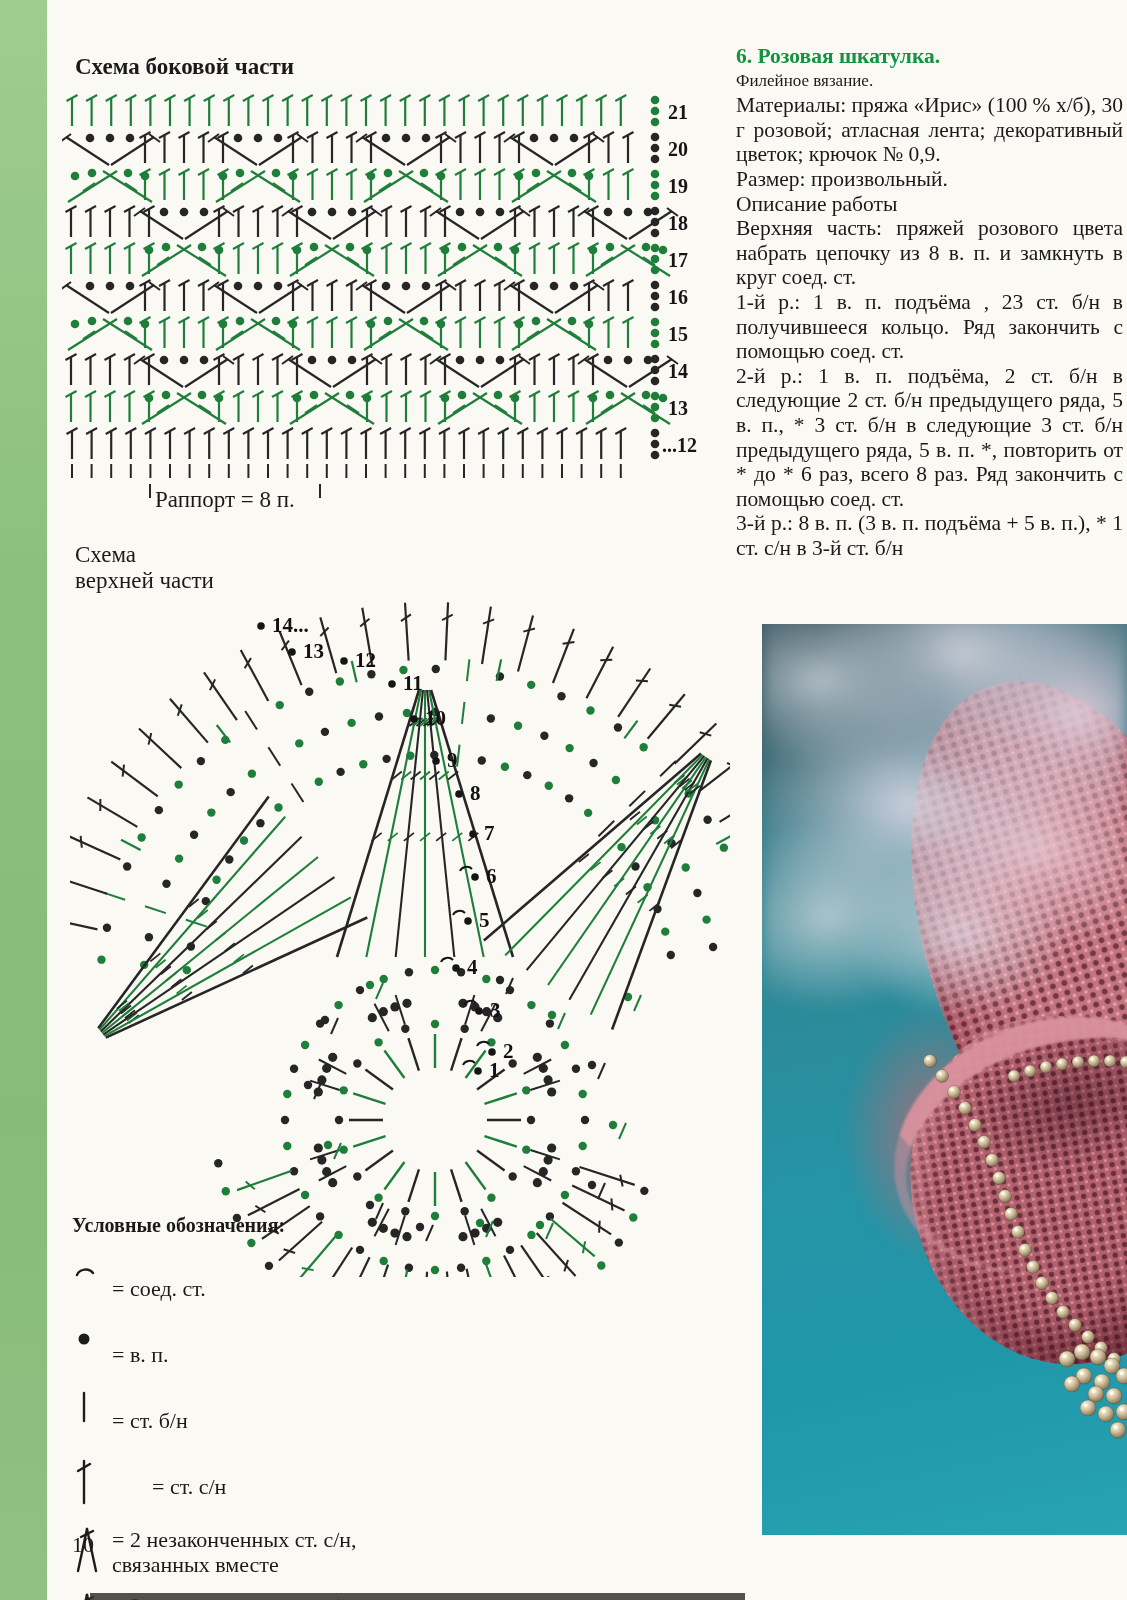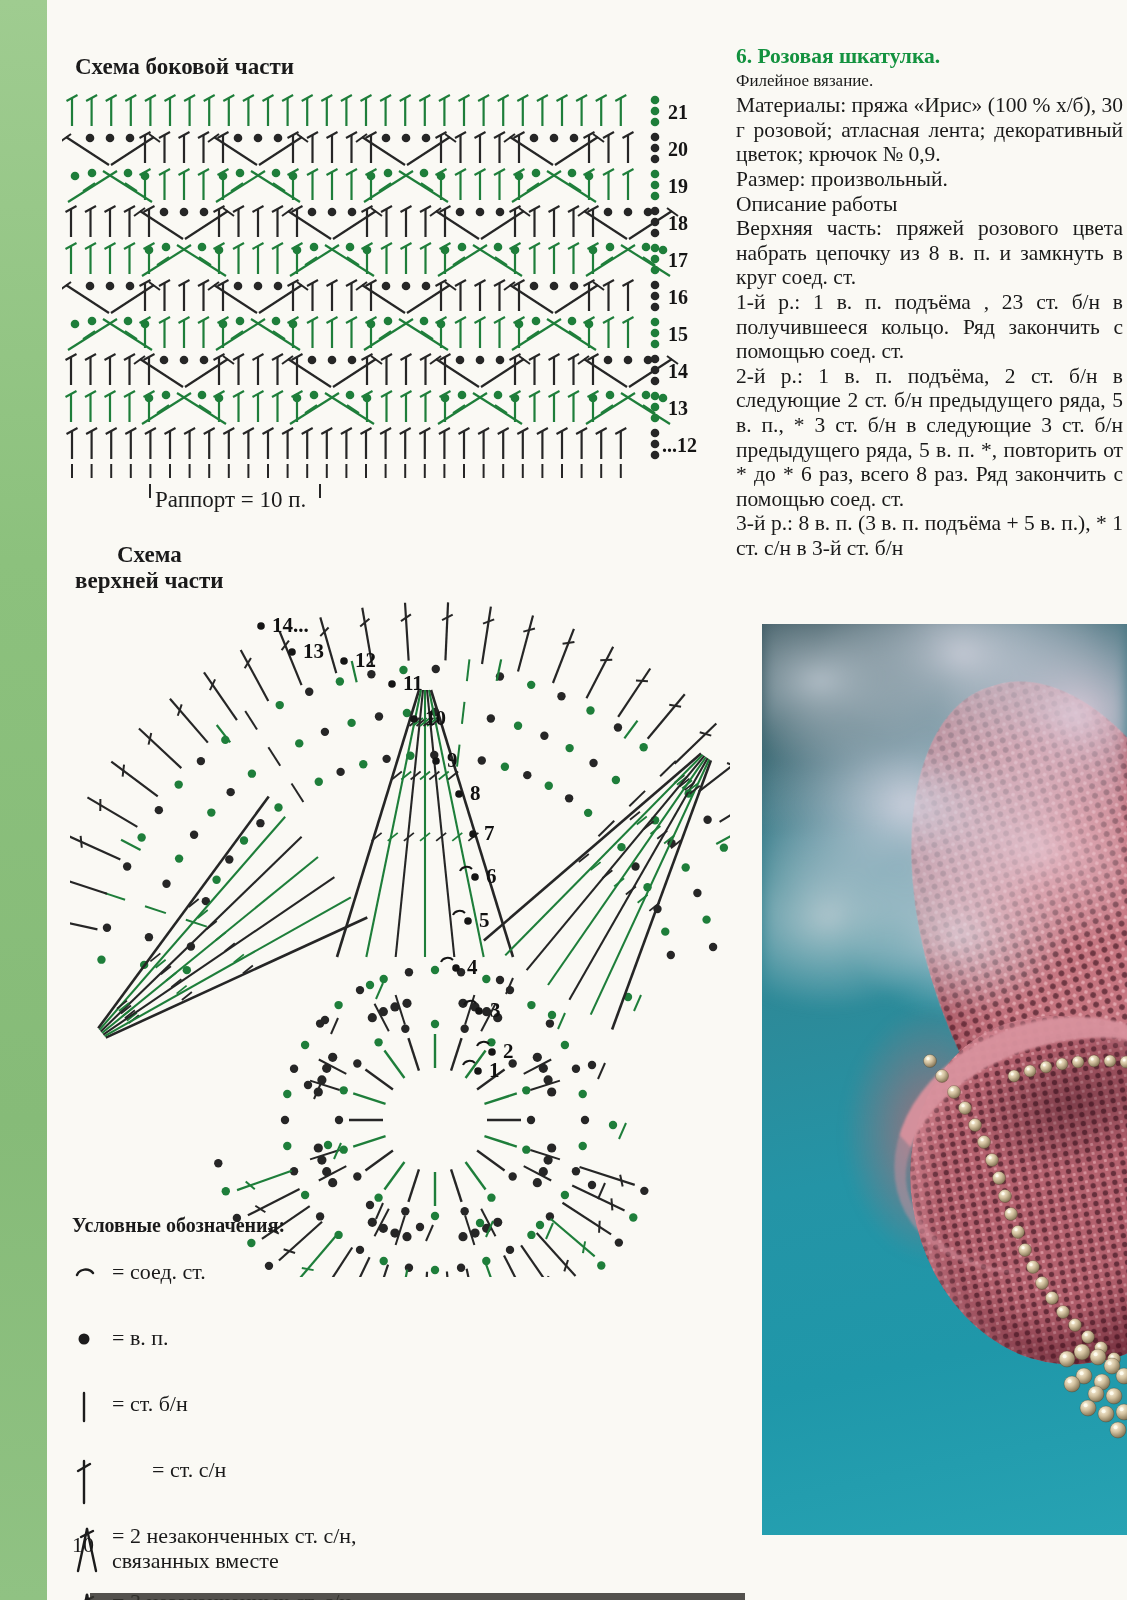--- a/index.html
+++ b/index.html
@@ -3,28 +3,28 @@
 <meta charset="utf-8">
 <style>
   html,body{margin:0;padding:0;}
   body{width:1127px;height:1600px;position:relative;overflow:hidden;
        background:#faf9f4;font-family:"Liberation Serif",serif;color:#1a1a1a;}
   .green-strip{position:absolute;left:0;top:0;width:47px;height:1600px;
        background:linear-gradient(180deg,#9fcc90 0%,#8cc17d 35%,#86bb78 70%,#90c283 100%);}
   .scan-bar{position:absolute;left:90px;top:1593px;width:655px;height:7px;background:#35342f;opacity:.85;}
 
   .chart-title{position:absolute;left:75px;top:46px;font-size:23px;font-weight:bold;margin-top:8px;}
-  .chart-title2{position:absolute;left:75px;top:542px;font-size:23px;font-weight:bold;line-height:26px;white-space:pre-line;text-align:center;}
+  .chart-title2{position:absolute;left:75px;top:542px;font-size:23px;font-weight:normal;line-height:26px;white-space:pre-line;}
   #side-chart{position:absolute;left:62px;top:86px;}
   .rapport{position:absolute;left:155px;top:487px;font-size:23px;}
   #round-chart{position:absolute;left:70px;top:565px;}
 
   .legend{position:absolute;left:72px;top:1214px;width:420px;}
   .legend-title{font-size:20px;font-weight:bold;margin-bottom:20px;}
-  .legend-item{display:flex;align-items:flex-start;margin-bottom:6px;}
+  .legend-item{display:flex;align-items:center;margin-bottom:6px;}
   .legend-item .sym{width:40px;flex:0 0 40px;}
   .legend-item .txt{font-size:22px;line-height:25px;padding-top:2px;}
 
   .page-number{position:absolute;left:72px;top:1532px;font-size:22px;}
 
   .article{position:absolute;left:736px;top:44px;width:387px;}
   .article .a-title{color:#13923f;font-weight:bold;font-size:21.5px;line-height:24.6px;}
   .article .a-sub{font-weight:normal;font-size:17px;line-height:24.6px;}
   .article p.para{margin:0;font-size:21.5px;line-height:24.6px;text-align:justify;}
   .article p.para b{font-weight:normal;}
@@ -798,21 +798,21 @@
     <line x1="441.20000000000016" y1="378" x2="441.20000000000016" y2="392" stroke="#262626" stroke-width="2"></line>
     <line x1="460.8000000000002" y1="378" x2="460.8000000000002" y2="392" stroke="#262626" stroke-width="2"></line>
     <line x1="480.4000000000002" y1="378" x2="480.4000000000002" y2="392" stroke="#262626" stroke-width="2"></line>
     <line x1="500.0000000000002" y1="378" x2="500.0000000000002" y2="392" stroke="#262626" stroke-width="2"></line>
     <line x1="519.6000000000003" y1="378" x2="519.6000000000003" y2="392" stroke="#262626" stroke-width="2"></line>
     <line x1="539.2000000000003" y1="378" x2="539.2000000000003" y2="392" stroke="#262626" stroke-width="2"></line>
     <line x1="558.8000000000003" y1="378" x2="558.8000000000003" y2="392" stroke="#262626" stroke-width="2"></line>
     <line x1="88" y1="398" x2="88" y2="412" stroke="#262626" stroke-width="2"></line>
     <line x1="258" y1="398" x2="258" y2="412" stroke="#262626" stroke-width="2"></line>
   </svg>
-<div class="rapport">Раппорт = 10 п.</div>
+<div class="rapport">Раппорт = 8 п.</div>
 
 <div class="chart-title2">Схема
 верхней части</div>
 <svg id="round-chart" width="660" height="712" viewBox="0 0 660 712">
     <circle cx="116.82619284787609" cy="405.14201086573894" r="4.2" fill="#1e7e3a"></circle>
     <circle cx="120.90039332500689" cy="381.5549058578471" r="4.2" fill="#262626"></circle>
     <line x1="136.75656789170665" y1="361.60129414962546" x2="115.8571827581643" y2="354.7299259423563" stroke="#1e7e3a" stroke-width="2"></line>
     <circle cx="135.8348813767929" cy="336.1314023936645" r="4.2" fill="#262626"></circle>
     <circle cx="146.55261627555353" cy="314.7285803642906" r="4.2" fill="#1e7e3a"></circle>
     <circle cx="159.30774914919695" cy="294.47377309399377" r="4.2" fill="#262626"></circle>

